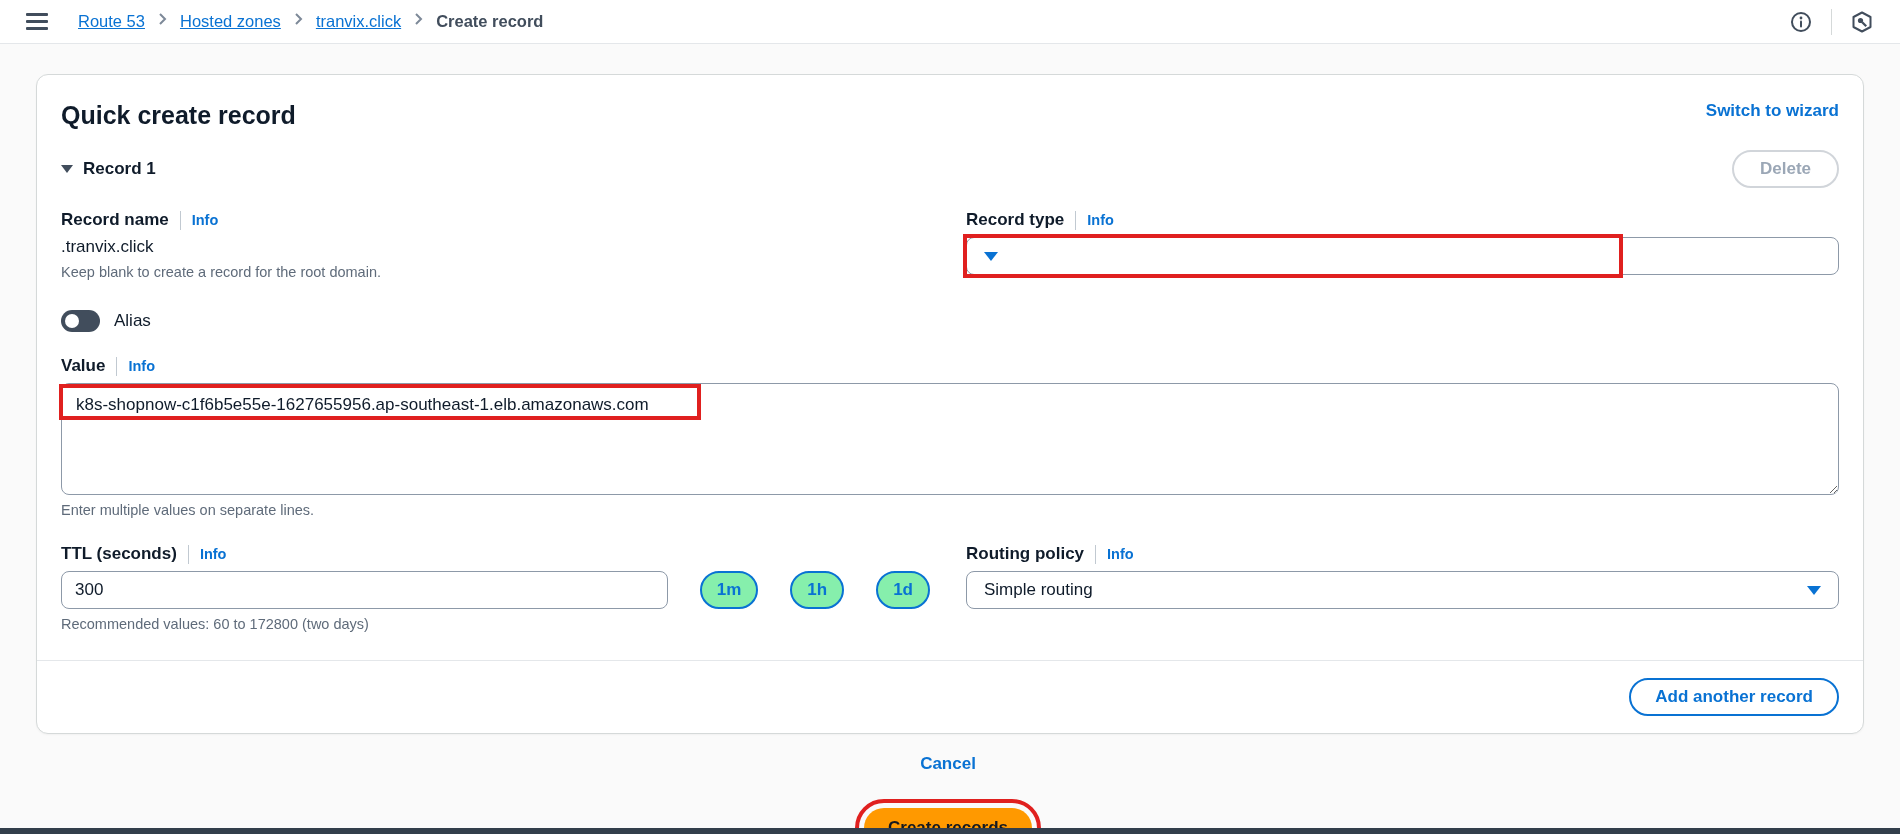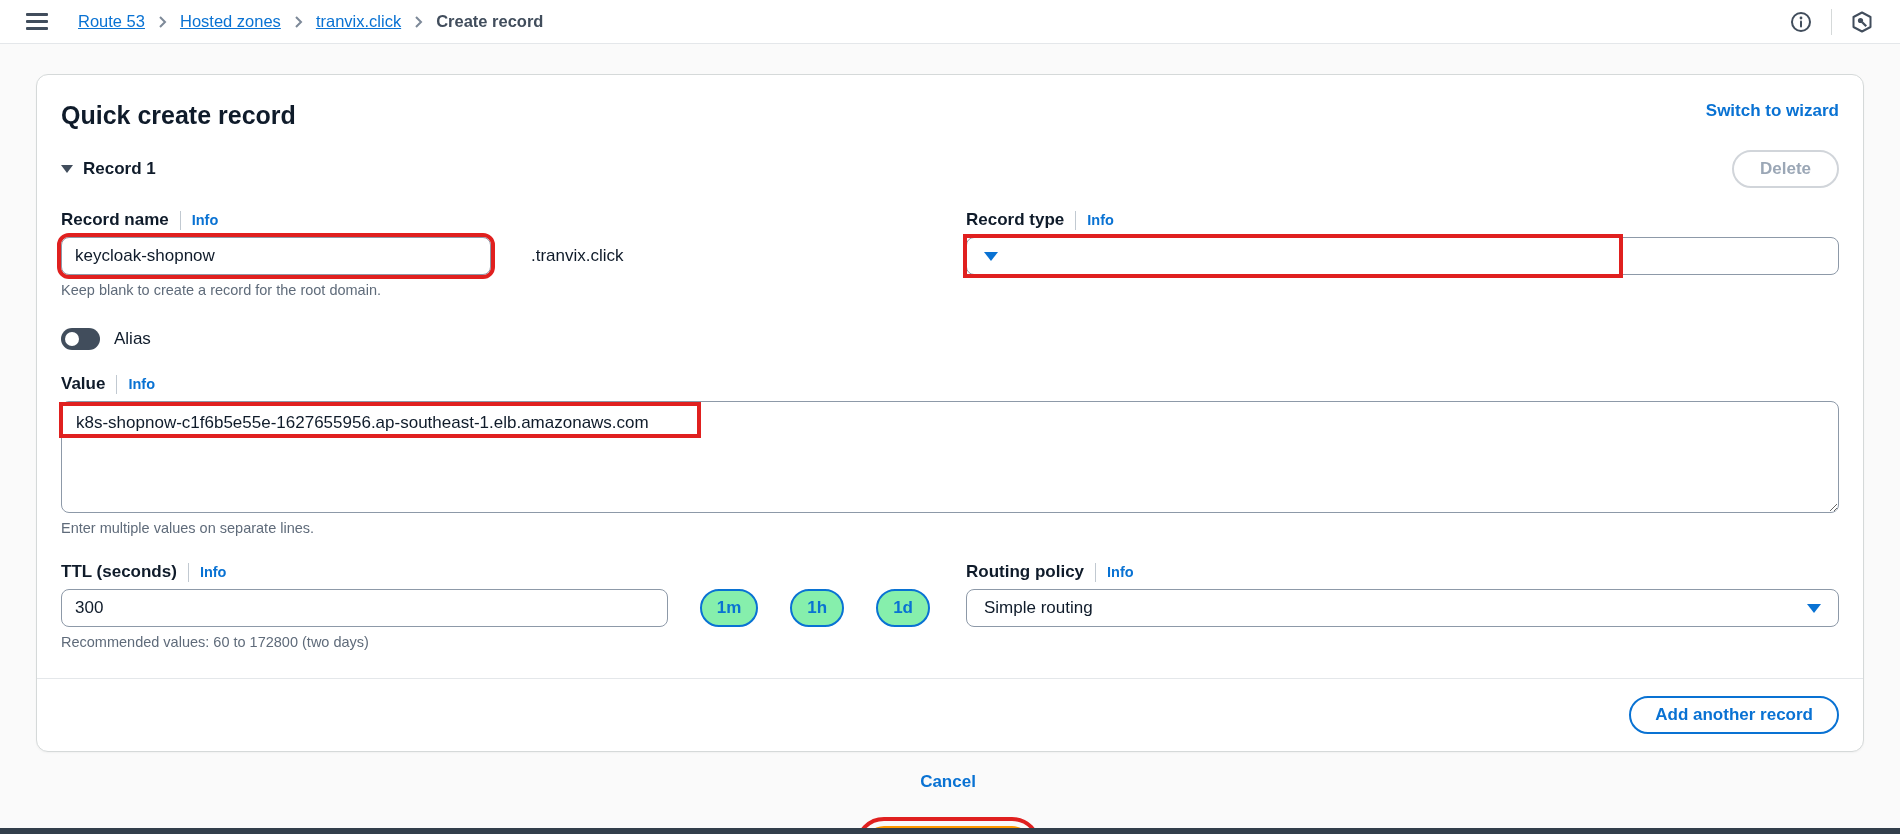--- a/index.html
+++ b/index.html
@@ -15,21 +15,21 @@
 
   
   .topbar {
     height:44px; background:#fff;
     border-bottom:1px solid #e4e7ea;
     display:flex; align-items:center;
     padding:0 26px;
   }
   .hamburger { width:22px; display:flex; flex-direction:column; gap:4px; cursor:pointer; margin-right:30px; }
   .hamburger span { display:block; height:3px; background:#414d5c; border-radius:1px; }
-  .breadcrumb { display:flex; align-items:center; gap:13px; font-size:16.5px; }
+  .breadcrumb { display:flex; align-items:flex-start; gap:13px; font-size:16.5px; }
   .breadcrumb a { color:#0972d3; text-decoration:underline; cursor:pointer; }
   .crumb-sep { color:#7d8998; display:flex; align-items:center; }
   .crumb-current { color:#414d5c; font-weight:700; }
   .topbar-right { margin-left:auto; display:flex; align-items:center; gap:18px; }
   .topbar-divider { width:1px; height:26px; background:#d5d9d9; }
   .top-icon { width:24px; height:24px; display:flex; align-items:center; justify-content:center; cursor:pointer; }
 
   
   .card {
     margin:30px 36px 0 36px;
@@ -227,21 +227,20 @@
 
   <div class="form-grid">
 
     <div class="field-record-name">
       <div class="label-row">
         <span class="field-label">Record name</span>
         <span class="label-divider"></span>
         <a class="info-link">Info</a>
       </div>
       <div class="name-input-row">
-        <input class="text-input record-name-input red-outline" type="text" value="keycloak-shopnow" style="">
         <span class="name-suffix">.tranvix.click</span>
       </div>
       <div class="helper">Keep blank to create a record for the root domain.</div>
     </div>
 
     <div class="field-record-type">
       <div class="label-row">
         <span class="field-label">Record type</span>
         <span class="label-divider"></span>
         <a class="info-link">Info</a>

